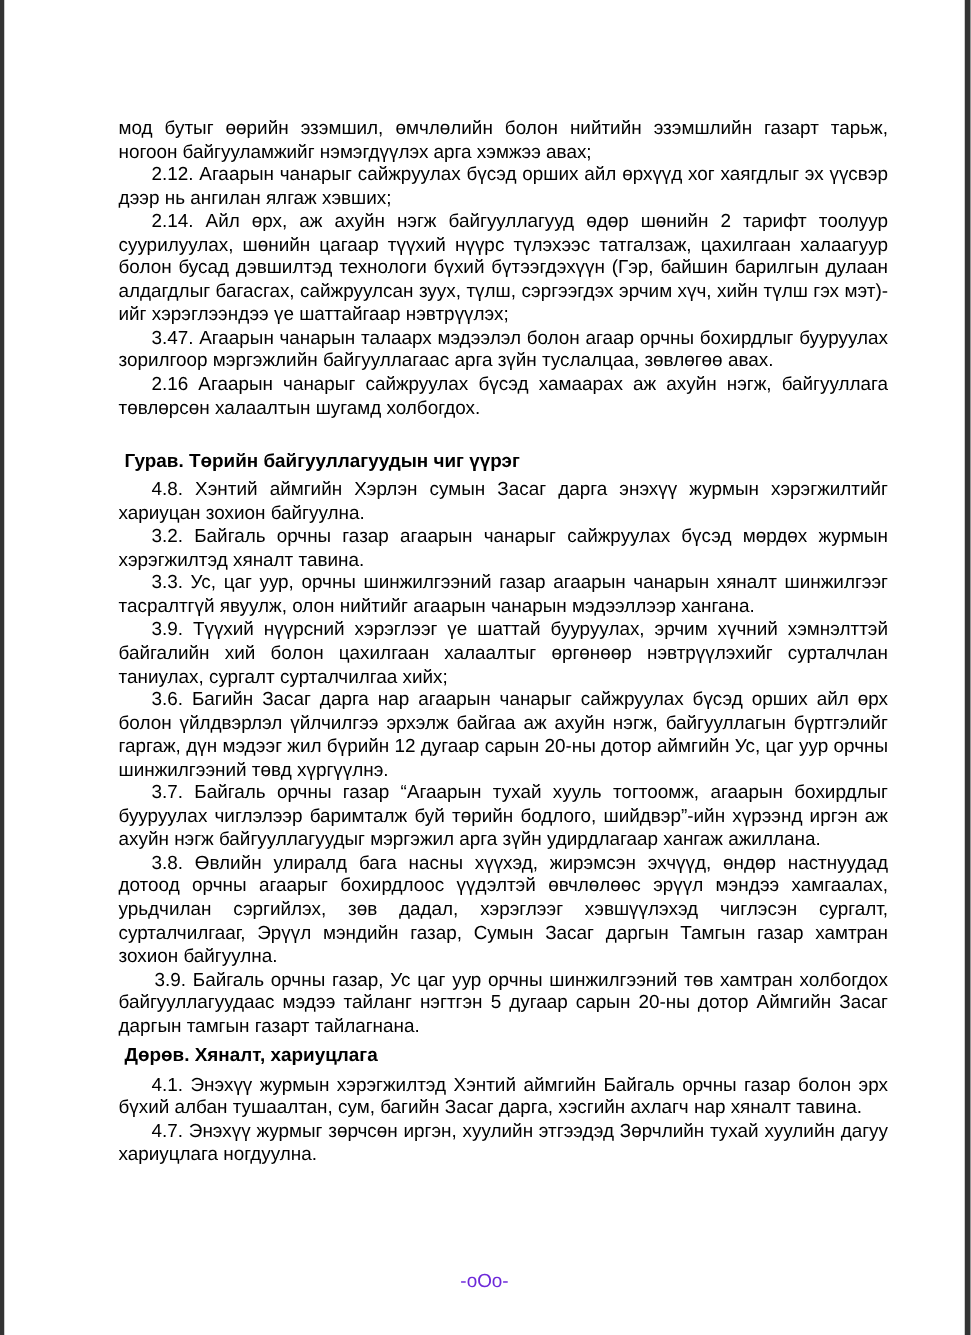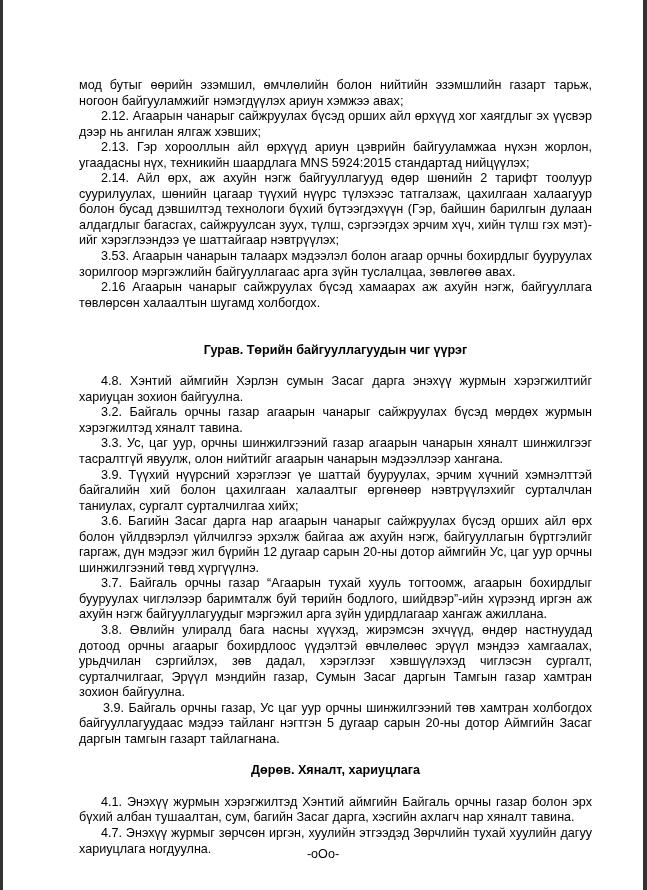--- a/index.html
+++ b/index.html
@@ -37,50 +37,48 @@
       color: #000000;
     }
     .p {
       margin: 0;
       text-align: justify;
       text-align-last: left;
     }
     .p.indent { text-indent: 22px; }
     .p.indent2 { text-indent: 24px; }
     .heading {
-      margin: 16px;
-      text-align: center;
+      margin: 4px;
       font-weight: bold;
     }
     .gap { height: 15.5px; }
     .footer {
       position: absolute;
       left: 3px;
       width: 640px;
       top: 847px;
       text-align: center;
       font-family: "Liberation Sans", sans-serif;
       font-size: 12.6px;
-      color: #000000;
+      color: #6d28d9;
     }
   </style>
 </head>
 <body>
 
 <div class="edge-left"></div>
 <div class="edge-right"></div>
 
 <div class="page"></div>
 
 <div class="content">
-  <p class="p">мод бутыг өөрийн эзэмшил, өмчлөлийн болон нийтийн эзэмшлийн газарт тарьж, ногоон байгууламжийг нэмэгдүүлэх ариун хэмжээ авах;</p>
+  <p class="p">мод бутыг өөрийн эзэмшил, өмчлөлийн болон нийтийн эзэмшлийн газарт тарьж, ногоон байгууламжийг нэмэгдүүлэх арга хэмжээ авах;</p>
   <p class="p indent">2.12. Агаарын чанарыг сайжруулах бүсэд орших айл өрхүүд хог хаягдлыг эх үүсвэр дээр нь ангилан ялгаж хэвших;</p>
-  <p class="p indent">2.13. Гэр хорооллын айл өрхүүд ариун цэврийн байгууламжаа нүхэн жорлон, угаадасны нүх, техникийн шаардлага MNS 5924:2015 стандартад нийцүүлэх;</p>
   <p class="p indent">2.14. Айл өрх, аж ахуйн нэгж байгууллагууд өдөр шөнийн 2 тарифт тоолуур суурилуулах, шөнийн цагаар түүхий нүүрс түлэхээс татгалзаж, цахилгаан халаагуур болон бусад дэвшилтэд технологи бүхий бүтээгдэхүүн (Гэр, байшин барилгын дулаан алдагдлыг багасгах, сайжруулсан зуух, түлш, сэргээгдэх эрчим хүч, хийн түлш гэх мэт)-ийг хэрэглээндээ үе шаттайгаар нэвтрүүлэх;</p>
-  <p class="p indent">3.53. Агаарын чанарын талаарх мэдээлэл болон агаар орчны бохирдлыг бууруулах зорилгоор мэргэжлийн байгууллагаас арга зүйн туслалцаа, зөвлөгөө авах.</p>
+  <p class="p indent">3.47. Агаарын чанарын талаарх мэдээлэл болон агаар орчны бохирдлыг бууруулах зорилгоор мэргэжлийн байгууллагаас арга зүйн туслалцаа, зөвлөгөө авах.</p>
   <p class="p indent">2.16 Агаарын чанарыг сайжруулах бүсэд хамаарах аж ахуйн нэгж, байгууллага төвлөрсөн халаалтын шугамд холбогдох.</p>
 
   <div class="gap"></div>
 
   <p class="heading">Гурав. Төрийн байгууллагуудын чиг үүрэг</p>
   <p class="p indent">4.8. Хэнтий аймгийн Хэрлэн сумын Засаг дарга энэхүү журмын хэрэгжилтийг хариуцан зохион байгуулна.</p>
   <p class="p indent">3.2. Байгаль орчны газар агаарын чанарыг сайжруулах бүсэд мөрдөх журмын хэрэгжилтэд хяналт тавина.</p>
   <p class="p indent">3.3. Ус, цаг уур, орчны шинжилгээний газар агаарын чанарын хяналт шинжилгээг тасралтгүй явуулж, олон нийтийг агаарын чанарын мэдээллээр хангана.</p>
   <p class="p indent">3.9. Түүхий нүүрсний хэрэглээг үе шаттай бууруулах, эрчим хүчний хэмнэлттэй байгалийн хий болон цахилгаан халаалтыг өргөнөөр нэвтрүүлэхийг сурталчлан таниулах, сургалт сурталчилгаа хийх;</p>
   <p class="p indent">3.6. Багийн Засаг дарга нар агаарын чанарыг сайжруулах бүсэд орших айл өрх болон үйлдвэрлэл үйлчилгээ эрхэлж байгаа аж ахуйн нэгж, байгууллагын бүртгэлийг гаргаж, дүн мэдээг жил бүрийн 12 дугаар сарын 20-ны дотор аймгийн Ус, цаг уур орчны шинжилгээний төвд хүргүүлнэ.</p>

